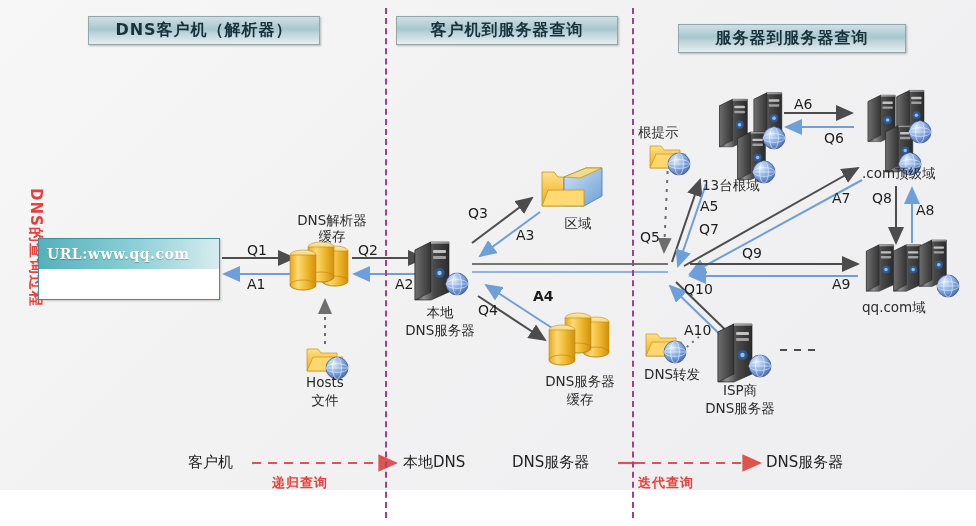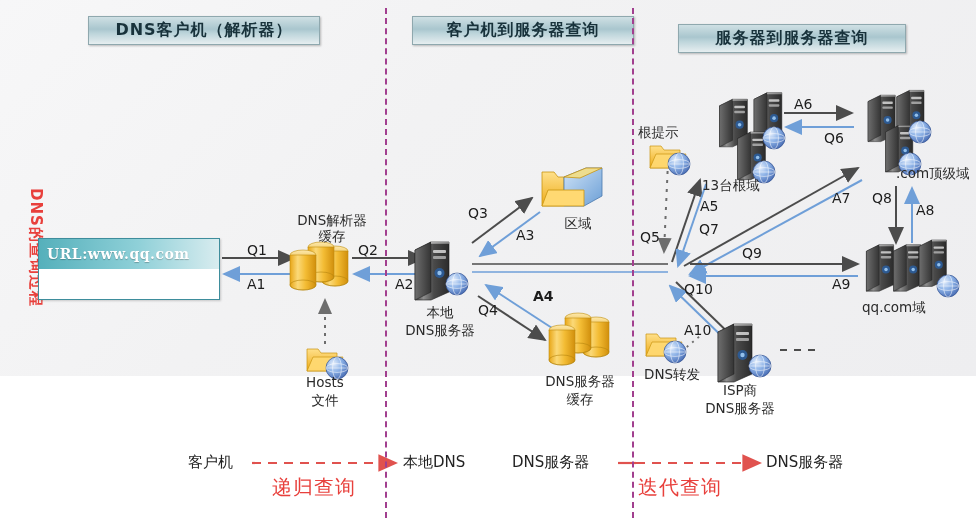--- a/index.html
+++ b/index.html
@@ -9,21 +9,21 @@
   body {
     width: 976px;
     height: 526px;
     overflow: hidden;
     font-family: "Liberation Sans", "DejaVu Sans", sans-serif;
     background: #ffffff;
   }
   #canvas {
     position: relative;
     width: 976px;
-    height: 376px;
+    height: 490px;
     background: linear-gradient(135deg, #f7f7f8 0%, #f2f2f3 40%, #eeeef0 100%);
   }
   .svg-layer {
     position: absolute;
     left: 0;
     top: 0;
     width: 976px;
     height: 526px;
     pointer-events: none;
   }
@@ -40,21 +40,21 @@
     letter-spacing: 1px;
     text-align: center;
     white-space: nowrap;
     box-shadow: 1px 1px 2px rgba(0,0,0,0.25);
     display: flex;
     align-items: center;
     justify-content: center;
     font-family: "DejaVu Sans", "Liberation Sans", sans-serif;
   }
   #pill-client  { left: 88px;  top: 16px; width: 232px; height: 29px; }
-  #pill-c2s     { left: 396px; top: 16px; width: 222px; height: 29px; margin-left: 16px; }
+  #pill-c2s     { left: 396px; top: 16px; width: 222px; height: 29px; }
   #pill-s2s     { left: 678px; top: 24px; width: 228px; height: 29px; }
 
   
   .divider {
     position: absolute;
     width: 0;
     border-left: 2px dashed #a23f8f;
     top: 8px;
     height: 510px;
   }
@@ -138,22 +138,22 @@
   .legend-text {
     position: absolute;
     color: #232323;
     font-size: 15px;
     white-space: nowrap;
     font-family: "DejaVu Sans", "Liberation Sans", sans-serif;
   }
   .legend-red {
     position: absolute;
     color: #e8403c;
-    font-size: 20px;
-    font-weight: normal;
+    font-size: 13px;
+    font-weight: bold;
     letter-spacing: 1px;
     white-space: nowrap;
     font-family: "DejaVu Sans", "Liberation Sans", sans-serif;
   }
 </style>
 </head>
 <body>
 
 <div id="canvas">
 
@@ -376,21 +376,21 @@
 
   <div class="cap center" style="left:578px; top:215px;">区域</div>
 
   <div class="cap center" style="left:580px; top:373px;">DNS服务器</div>
   <div class="cap center" style="left:580px; top:391px;">缓存</div>
 
   <div class="cap" style="left:638px; top:124px;">根提示</div>
 
   <div class="cap" style="left:702px; top:177px;">13台根域</div>
 
-  <div class="cap" style="left:896px; top:165px;">.com顶级域</div>
+  <div class="cap" style="left:862px; top:165px;">.com顶级域</div>
 
   <div class="cap" style="left:862px; top:299px;">qq.com域</div>
 
   <div class="cap" style="left:644px; top:366px;">DNS转发</div>
 
   <div class="cap center" style="left:740px; top:382px;">ISP商</div>
   <div class="cap center" style="left:740px; top:400px;">DNS服务器</div>
 
   <div class="step" style="left:247px; top:242px;">Q1</div>
   <div class="step" style="left:247px; top:276px;">A1</div>

